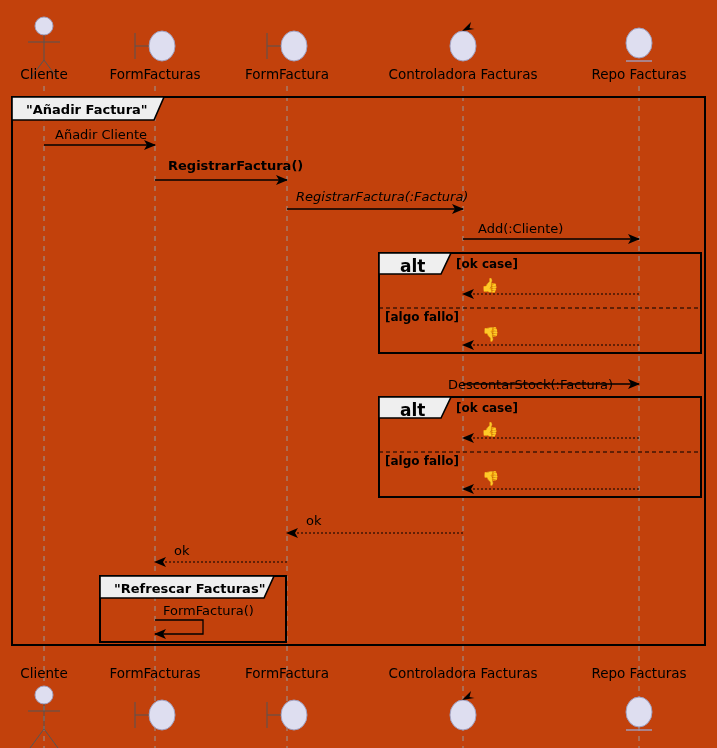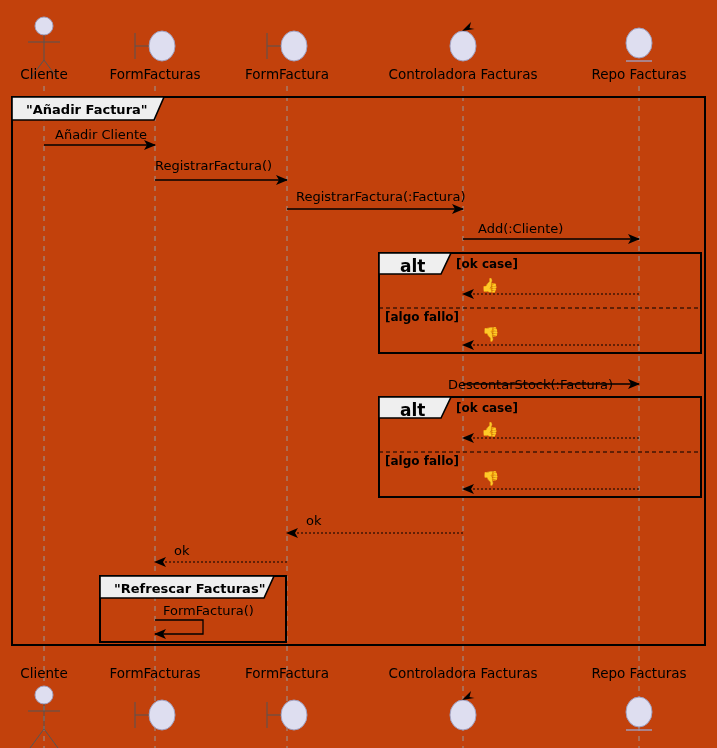--- a/index.html
+++ b/index.html
@@ -169,22 +169,22 @@
       <div class="lbl lbl-participant" style="left: 544px; top: 667px; width: 190px;">Repo Facturas</div>
       <div class="lbl lbl-frame-title" style="left: 26px; top: 103px;">"Añadir Factura"</div>
       <div class="lbl lbl-frame-title" style="left: 114px; top: 582px;">"Refrescar Facturas"</div>
       <div class="lbl lbl-alt" style="left: 400px; top: 258px;">alt</div>
       <div class="lbl lbl-guard" style="left: 456px; top: 258px;">[ok case]</div>
       <div class="lbl lbl-guard" style="left: 385px; top: 311px;">[algo fallo]</div>
       <div class="lbl lbl-alt" style="left: 400px; top: 402px;">alt</div>
       <div class="lbl lbl-guard" style="left: 456px; top: 402px;">[ok case]</div>
       <div class="lbl lbl-guard" style="left: 385px; top: 455px;">[algo fallo]</div>
       <div class="lbl lbl-msg" style="left: 55px; top: 128px;">Añadir Cliente</div>
-      <div class="lbl lbl-msg" style="left: 155px; top: 159px;">RegistrarFactura()</div>
-      <div class="lbl lbl-msg" style="left: 296px; top: 190px;">RegistrarFactura(:Factura)</div>
+      <div class="lbl lbl-msg" style="left: 168px; top: 159px; font-weight: bold;">RegistrarFactura()</div>
+      <div class="lbl lbl-msg" style="left: 296px; top: 190px; font-style: italic;">RegistrarFactura(:Factura)</div>
       <div class="lbl lbl-msg" style="left: 478px; top: 222px;">Add(:Cliente)</div>
       <div class="lbl lbl-msg lbl-emoji" style="left: 481px; top: 278px;">👍</div>
       <div class="lbl lbl-msg lbl-emoji" style="left: 482px; top: 327px;">👎</div>
       <div class="lbl lbl-msg" style="left: 448px; top: 366px; margin-top: 12px;">DescontarStock(:Factura)</div>
       <div class="lbl lbl-msg lbl-emoji" style="left: 481px; top: 422px;">👍</div>
       <div class="lbl lbl-msg lbl-emoji" style="left: 482px; top: 471px;">👎</div>
       <div class="lbl lbl-msg" style="left: 306px; top: 514px;">ok</div>
       <div class="lbl lbl-msg" style="left: 174px; top: 544px;">ok</div>
       <div class="lbl lbl-msg" style="left: 163px; top: 604px;">FormFactura()</div>
     </div>

